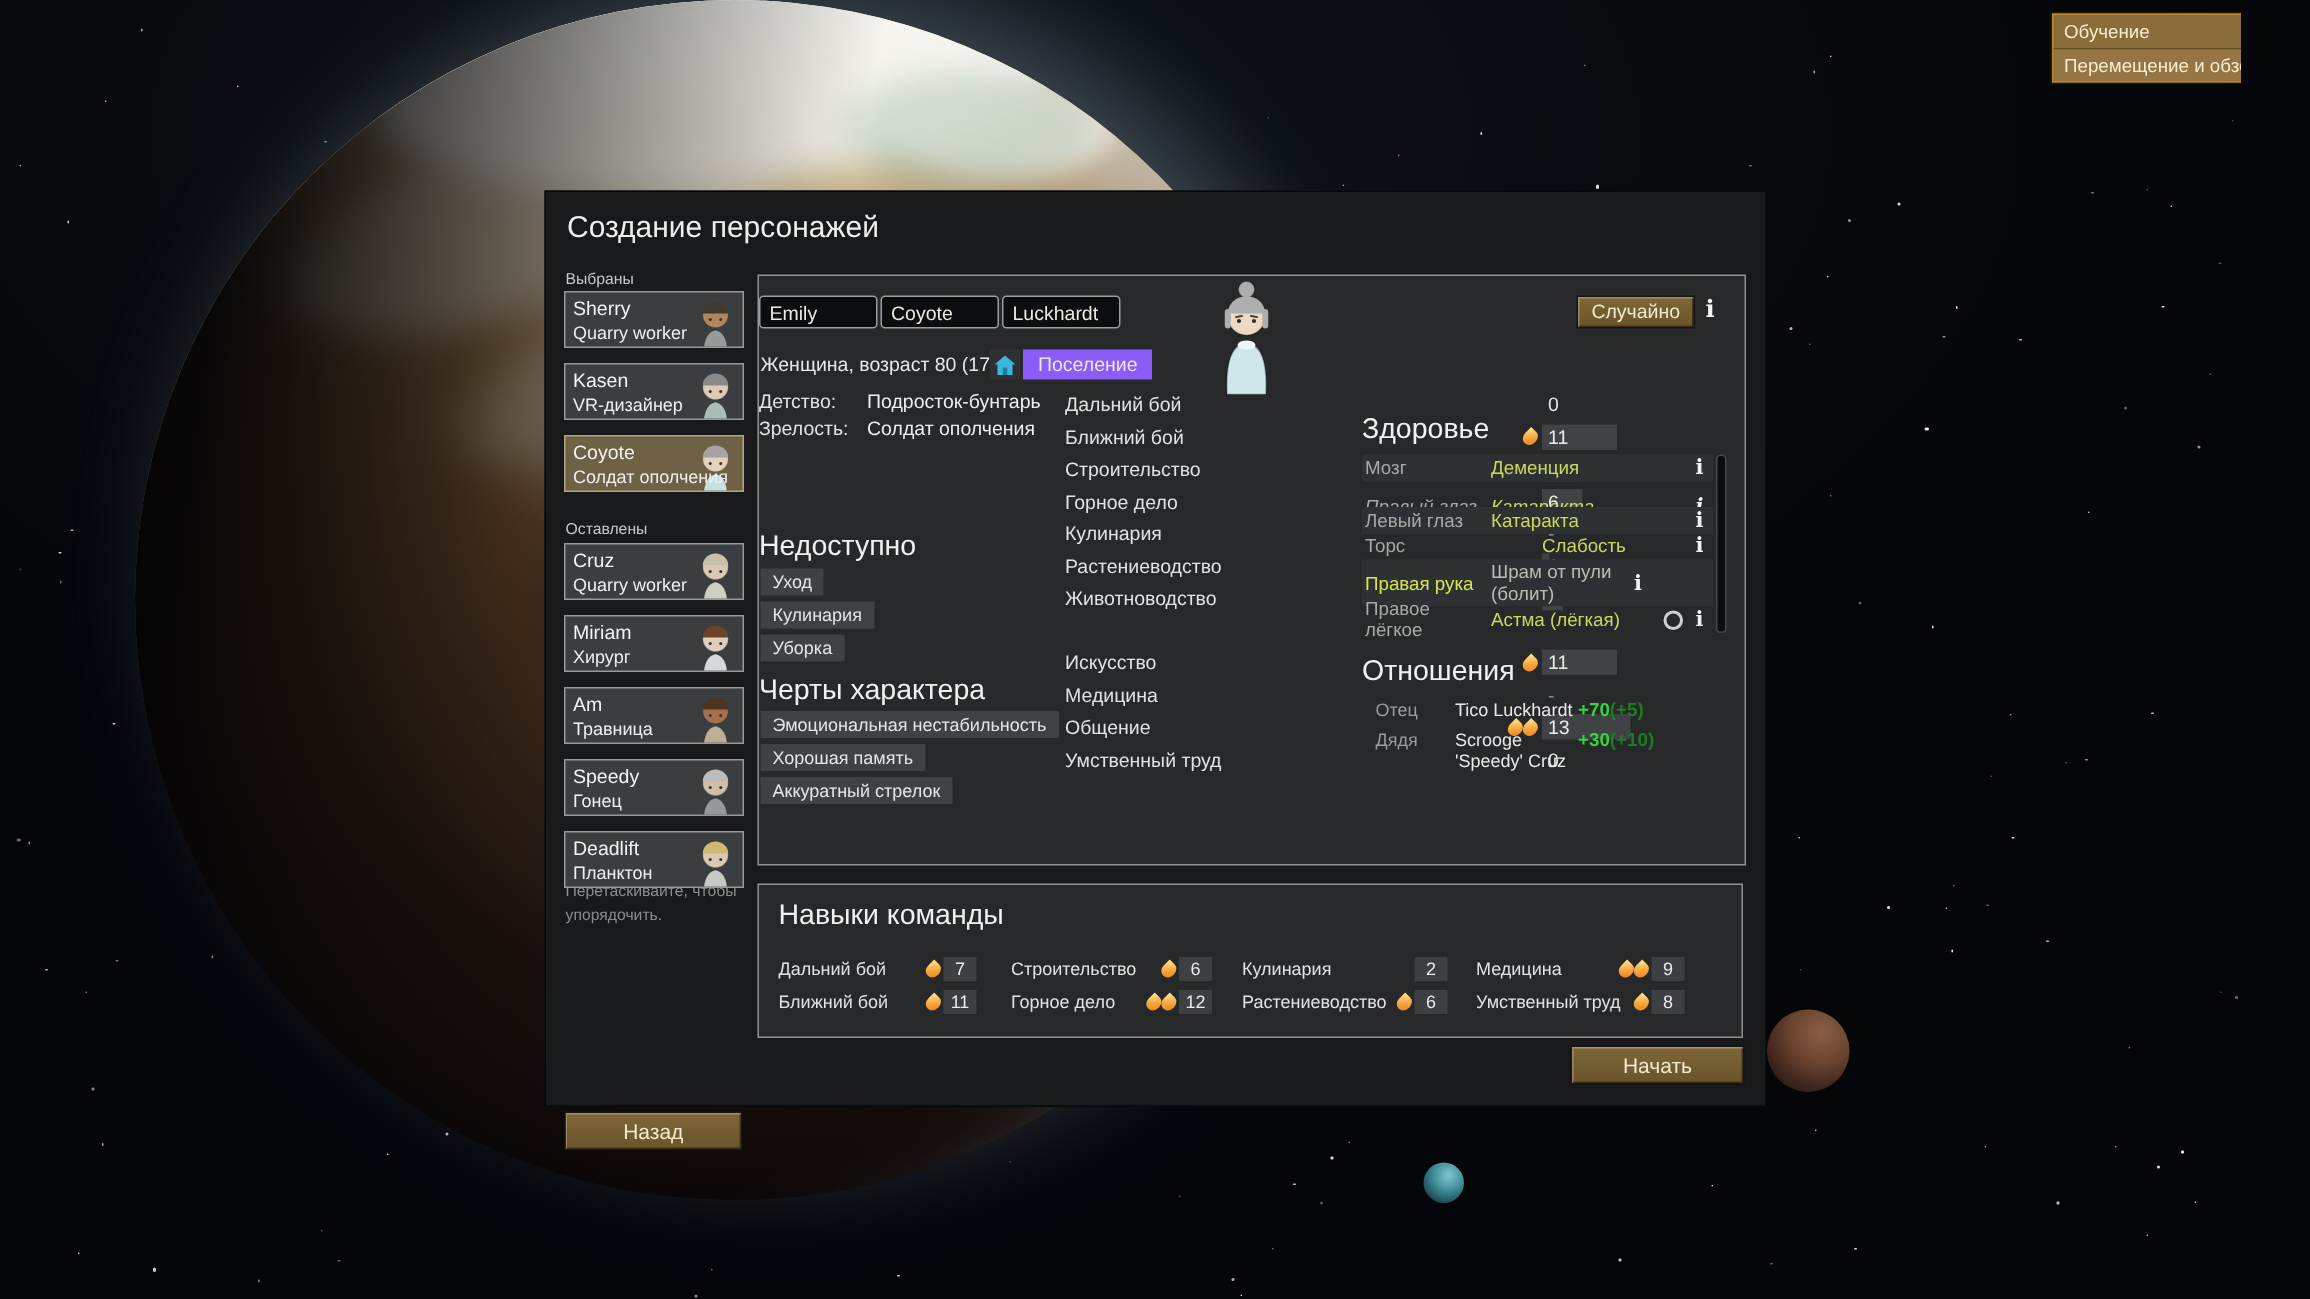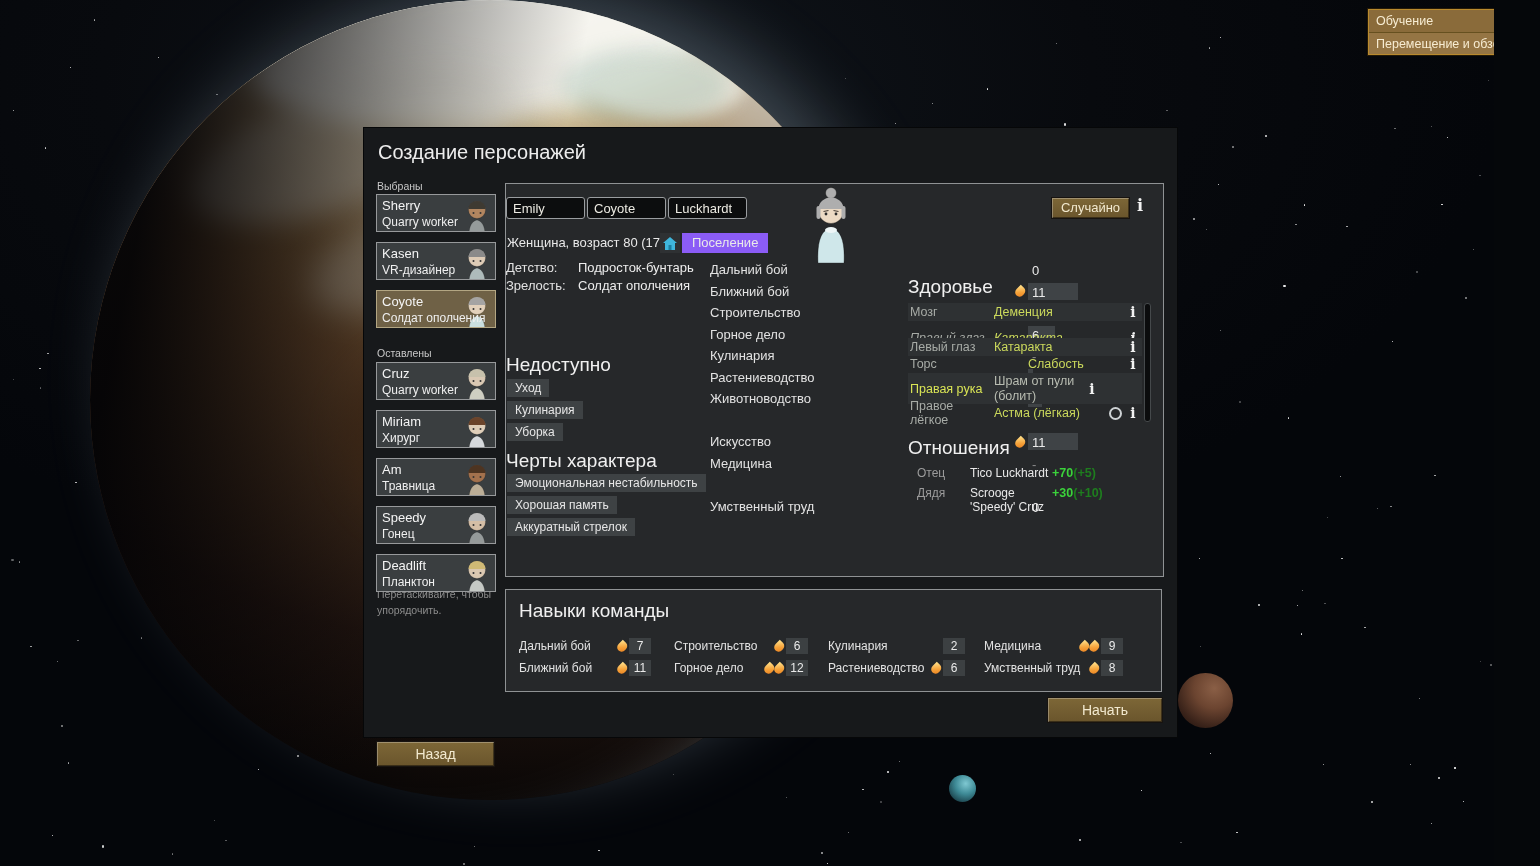--- a/index.html
+++ b/index.html
@@ -590,20 +590,28 @@
         <span class="flames">
             <span class="flame"></span>
           </span>
         <span class="skill-val"><span class="skill-bar" style="width: 50px;"></span><span class="skill-num">11</span></span>
       </div>
       <div class="skill-row" style="top:269.5px;">
         <span class="skill-name">Медицина</span>
         <span class="flames"></span>
         <span class="skill-val"><span class="skill-bar" style="width: 0px;"></span><span class="skill-num muted">-</span></span>
       </div>
+      <div class="skill-row" style="top:291px;">
+        <span class="skill-name">Общение</span>
+        <span class="flames">
+            <span class="flame"></span>
+            <span class="flame"></span>
+          </span>
+        <span class="skill-val"><span class="skill-bar" style="width: 59px;"></span><span class="skill-num">13</span></span>
+      </div>
       <div class="skill-row" style="top:312.5px;">
         <span class="skill-name">Умственный труд</span>
         <span class="flames"></span>
         <span class="skill-val"><span class="skill-bar" style="width: 0px;"></span><span class="skill-num">0</span></span>
       </div>
 
       <div class="health">
         <div class="sec-head" style="left:0; top:0;">Здоровье</div>
         <div class="h-row stripe" style="top:27px; height:17.5px;">
           <span class="h-part">Мозг</span>

